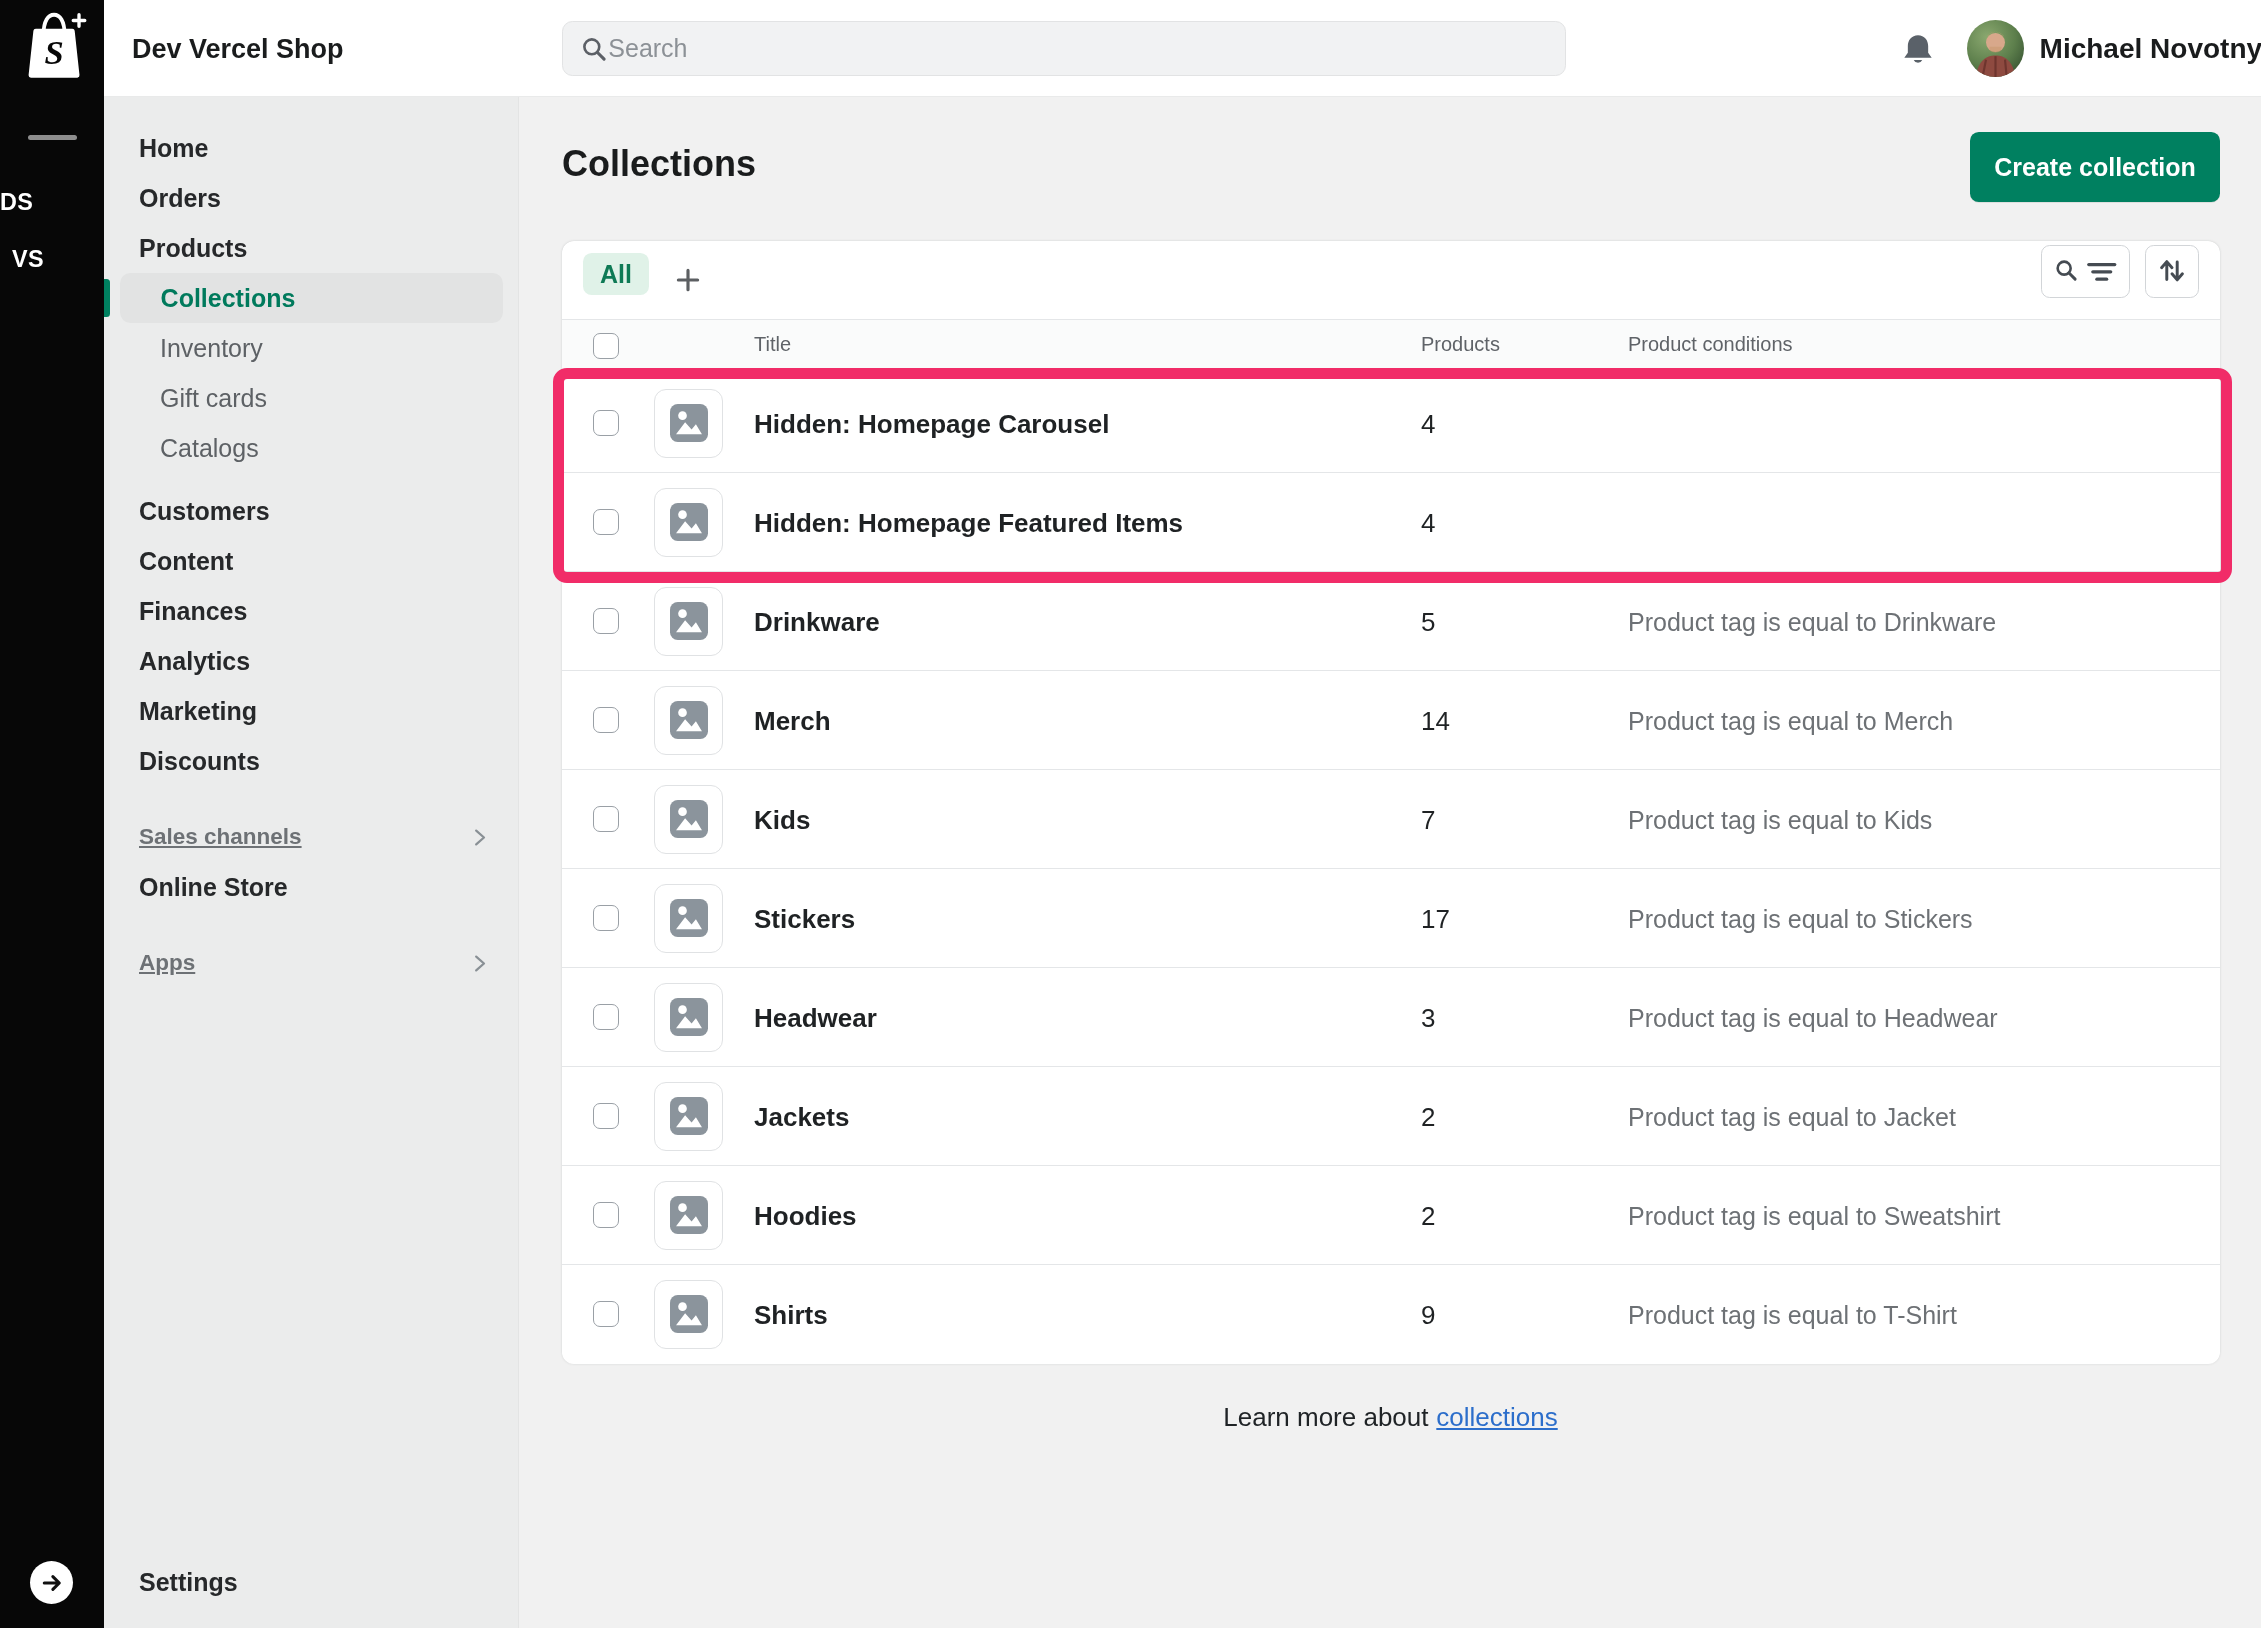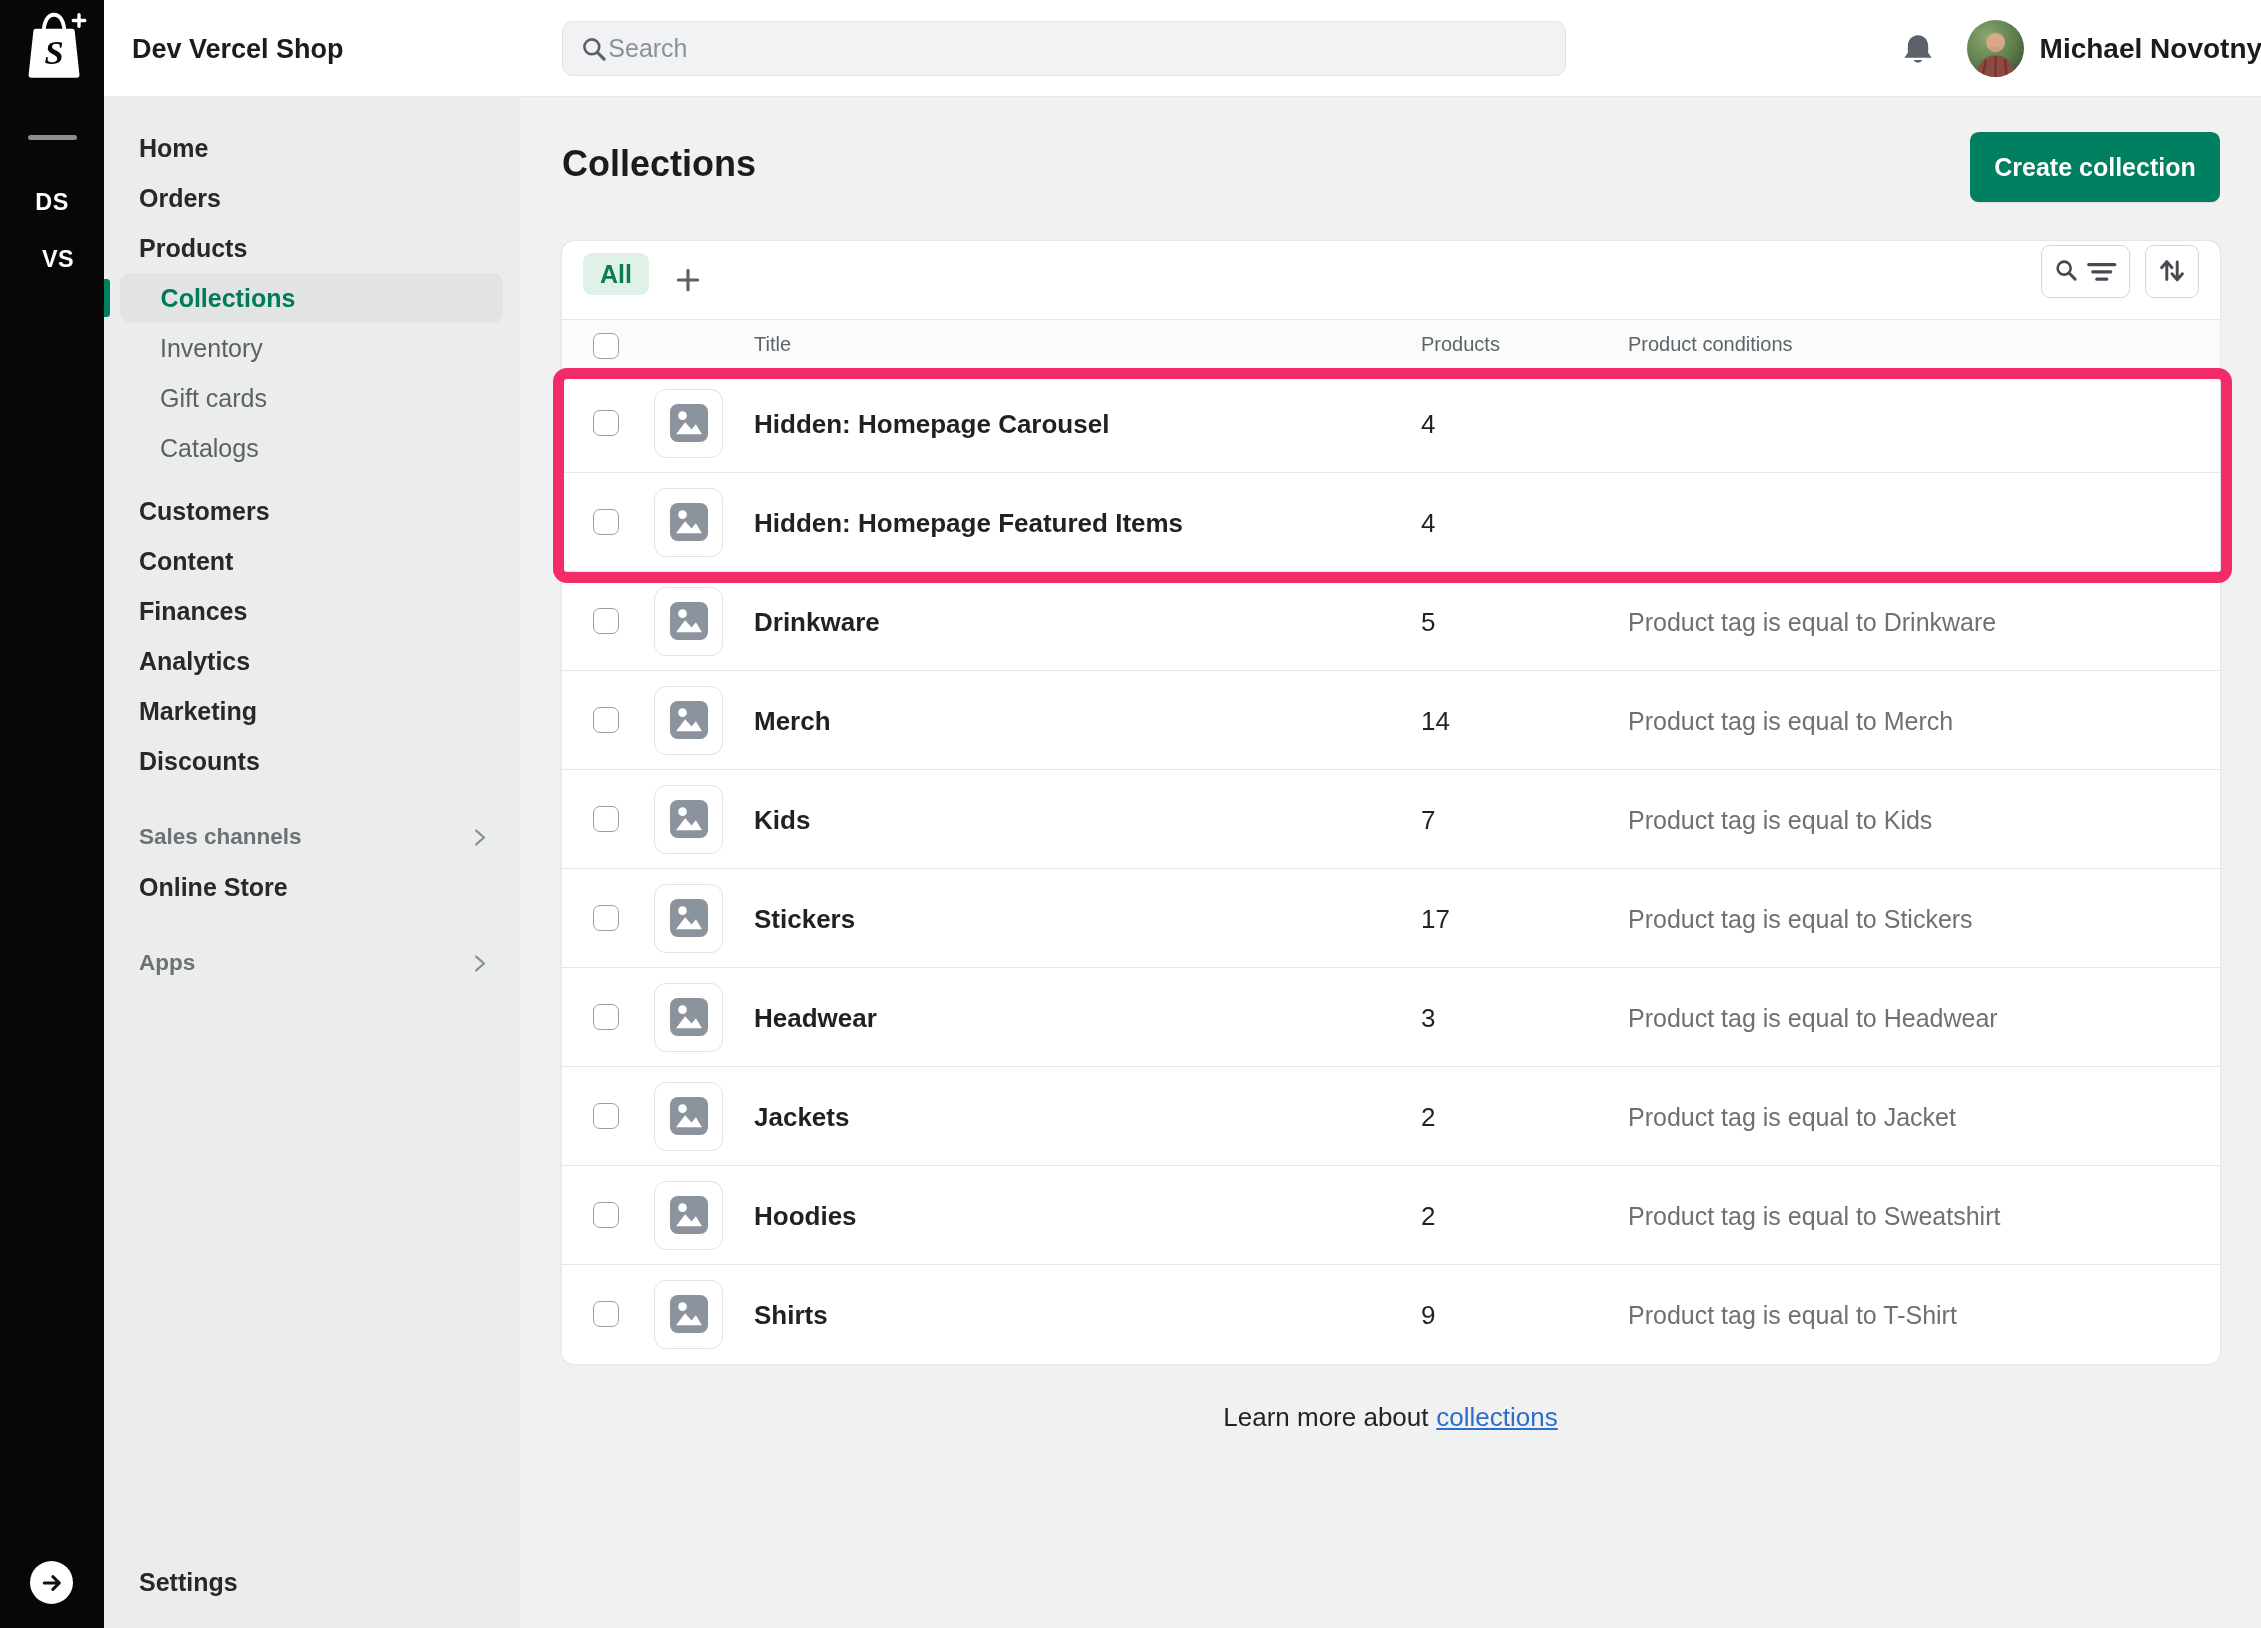--- a/index.html
+++ b/index.html
@@ -4,41 +4,41 @@
 <style>
   * { margin:0; padding:0; box-sizing:border-box; }
   html,body { width:2261px; height:1629px; }
   body { font-family:"Liberation Sans","DejaVu Sans",sans-serif; background:#f1f1f1; -webkit-font-smoothing:antialiased; }
   #app { position:relative; width:2261px; height:1629px; overflow:hidden; background:#f1f1f1; }
 
   
   .rail { position:absolute; left:0; top:0; width:104px; height:1629px; background:#070707; z-index:30; }
   .rail-logo { position:absolute; left:21px; top:8.7px; width:68px; height:73px; cursor:pointer; }
   .rail-divider { position:absolute; left:28px; top:135px; width:49px; height:5.2px; background:#8d8d8d; border-radius:2.6px; }
-  .rail-initial { position:absolute; left:0; width:104px; text-align:center; color:#ffffff; font-size:23.4px; font-weight:700; letter-spacing:0.4px; cursor:pointer; }
+  .rail-initial { position:absolute; left:0; width:104px; text-align:left; color:#ffffff; font-size:23.4px; font-weight:700; letter-spacing:0.4px; cursor:pointer; }
   .rail-initial.ds { top:189px; }
   .rail-initial.vs { top:246px;padding-left:12px; }
   .rail-arrow { position:absolute; left:30px; top:1561px; width:43px; height:43px; background:#ffffff; border-radius:50%; display:flex; align-items:center; justify-content:center; cursor:pointer; }
 
   
   .topbar { position:absolute; left:104px; top:0; width:2157px; height:97px; background:#ffffff; border-bottom:0.9px solid #e9eaea; z-index:20; }
   .shop-name { position:absolute; left:28px; top:34px; font-size:27px; font-weight:700; color:#1a1c1d; }
   .search-box { position:absolute; left:458px; top:21px; width:1004px; height:55px; background:#f1f2f3; border:0.9px solid #e2e3e4; border-radius:10.4px; display:flex; align-items:center; padding:0 17.3px; }
   .search-box input { flex:1; border:none; outline:none; background:transparent; font-size:25px; color:#43474b; font-family:inherit; }
   .search-box input::placeholder { color:#8c9196; }
   .bell-btn { position:absolute; left:1792px; top:28px; width:43px; height:43px; display:flex; align-items:center; justify-content:center; cursor:pointer; }
   .user-menu { position:absolute; left:1863px; top:15.6px; height:66px; display:flex; align-items:center; gap:15.6px; cursor:pointer; }
   .avatar { width:57px; height:57px; border-radius:50%; overflow:hidden; flex:0 0 auto; }
   .user-name { font-size:28px; font-weight:600; color:#1a1c1d; white-space:nowrap; }
 
   
   .sidebar { position:absolute; left:104px; top:97px; width:415px; height:1532px; background:#ebecec; border-right:0.9px solid #e3e4e4; padding-top:26px; z-index:10; }
   .nav-item { position:relative; height:50px; display:flex; align-items:center; padding-left:35px; font-size:25px; font-weight:600; color:#26282a; cursor:pointer; }
   .nav-sub { padding-left:56px; font-weight:400; color:#5d6165; }
-  .nav-section { height:50px; display:flex; align-items:center; justify-content:space-between; padding-left:35px; padding-right:29.5px; font-size:22.5px; font-weight:600; color:#6d7175; cursor:pointer; }
+  .nav-section { height:50px; display:flex; align-items:center; justify-content:space-between; padding-left:35px; padding-right:29.5px; font-size:22.5px; font-weight:600; color:#6d7175; cursor:pointer;text-decoration:underline; }
   .nav-item.active { background:#e2e3e3; border-radius:10.4px; margin-left:15.6px; margin-right:14.7px; padding-left:41px; color:#007a5c; font-weight:600; }
   .active-bar { position:absolute; left:-15.6px; top:6px; width:6px; height:38px; background:#008060; border-radius:0 3.5px 3.5px 0; }
   .gap-sm { height:13px; } .gap-md { height:26px; }
   .nav-settings { position:absolute; left:0; top:1460px; width:100%; height:50px; display:flex; align-items:center; padding-left:35px; font-size:25px; font-weight:600; color:#26282a; cursor:pointer; }
 
   
   .main { position:absolute; left:520px; top:97px; width:1741px; height:1532px; background:#f1f1f1; }
   .page-title { position:absolute; left:42px; top:46px; font-size:36px; font-weight:700; color:#1a1c1d; }
   .create-btn { position:absolute; left:1450px; top:35px; width:250px; height:70px; background:#008060; border:none; border-radius:8.7px; color:#ffffff; font-size:25px; font-weight:600; font-family:inherit; display:flex; align-items:center; justify-content:center; cursor:pointer; box-shadow:0 0.9px 0 rgba(0,0,0,.08); }
 

